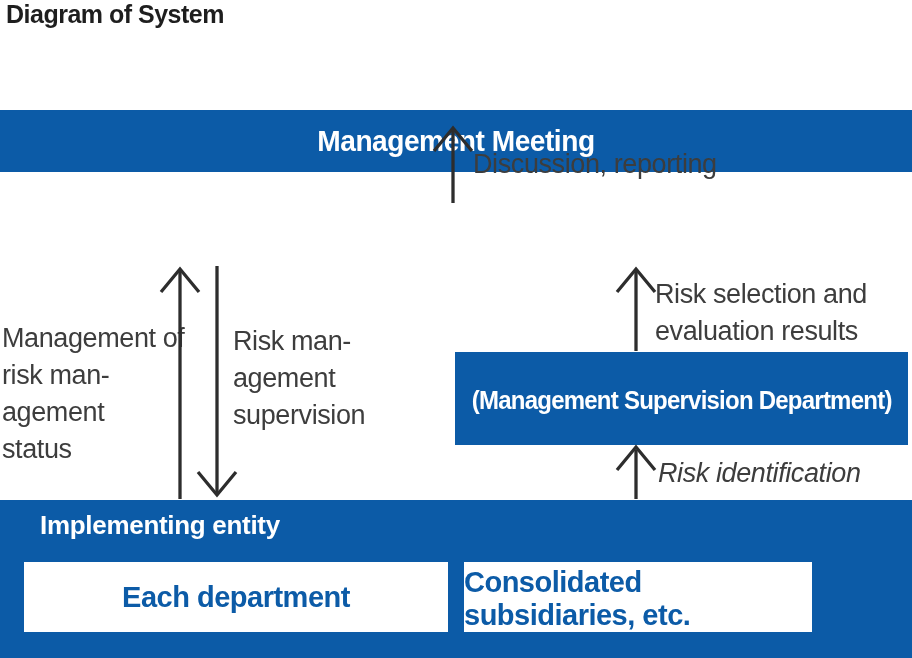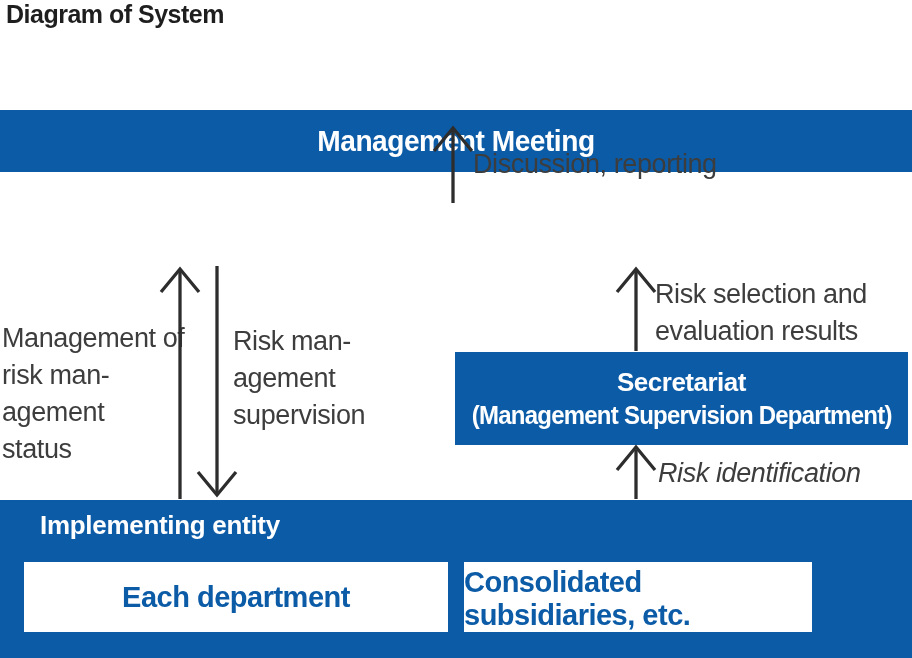--- a/index.html
+++ b/index.html
@@ -113,21 +113,20 @@
 <div class="stage">
 
   <h1 class="title">Diagram of System</h1>
 
   <div class="banner banner-mgmt">
     <span class="banner-text">Management Meeting</span>
   </div>
 
 
   <div class="secretariat">
-    <div class="sec-line1">Secretariat</div>
     <div class="sec-line2">(Management Supervision Department)</div>
   </div>
 
   <div class="bottom-area">
     <div class="impl-label">Implementing entity</div>
     <div class="white-box box-left">
       <span>Each department</span>
     </div>
     <div class="white-box box-right">
       <span>Consolidated subsidiaries, etc.</span>

